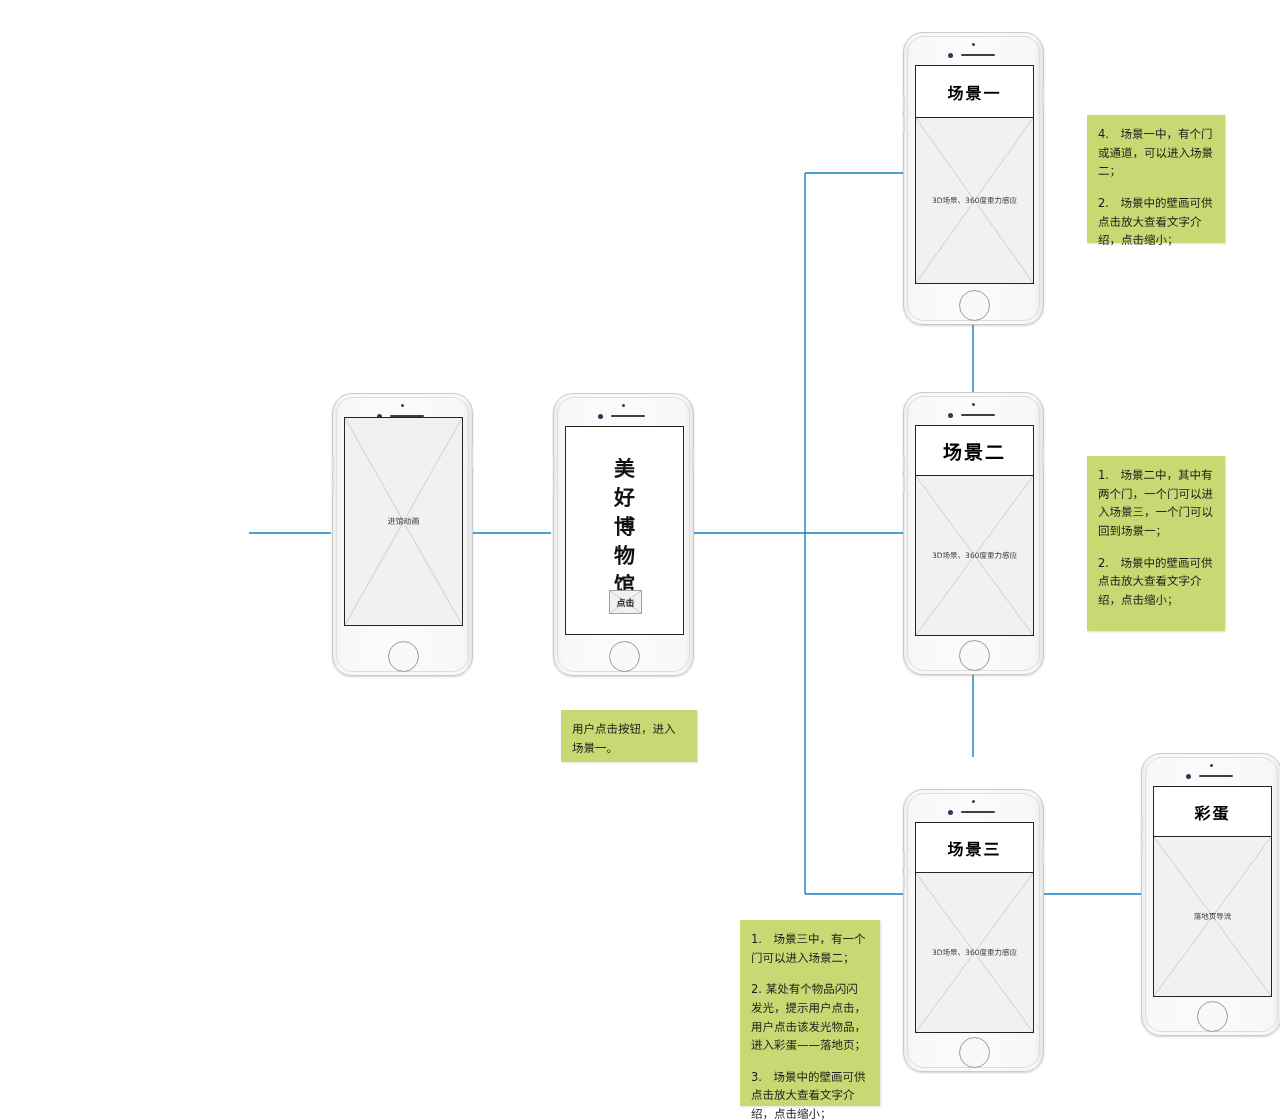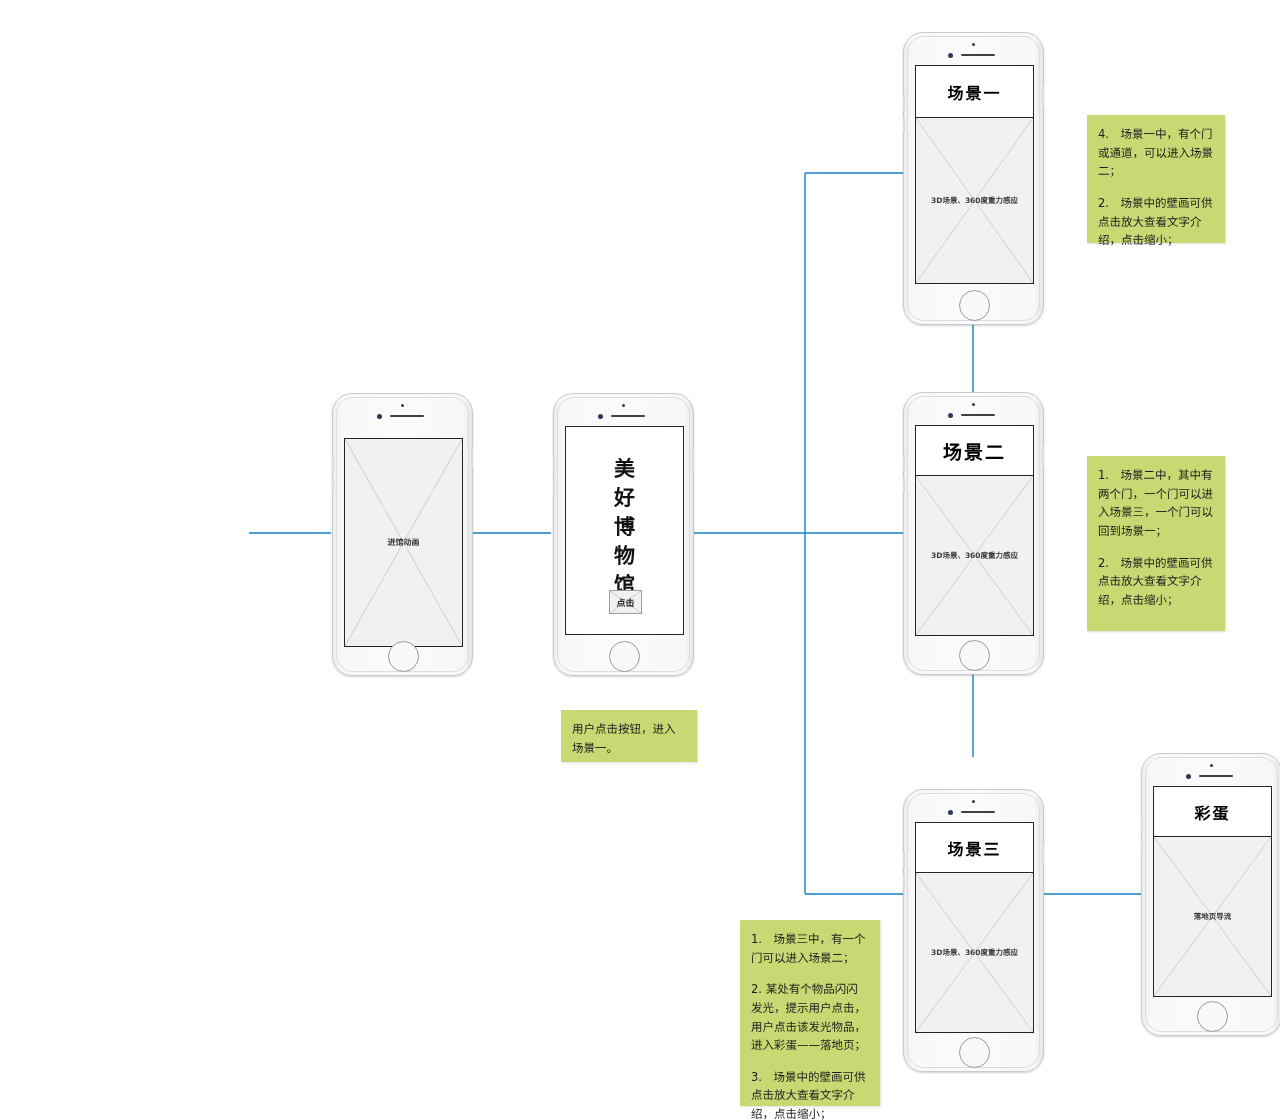--- a/index.html
+++ b/index.html
@@ -71,21 +71,20 @@
     letter-spacing:2px;
   }
   
   .ph-box{
     position:relative;
     box-sizing:border-box;
     background:#f1f1f1;
     border:1px solid #b4b4b4;
     display:flex;align-items:center;justify-content:center;
     overflow:hidden;
-    font-weight:bold;
   }
   .ph-box .x{position:absolute;left:0;top:0;width:100%;height:100%;}
   .ph-box .cap{
     position:relative;z-index:2;
     color:#3b3b3b;
     background:rgba(241,241,241,.0);
     text-align:center;
     line-height:1.2;
     padding:0 2px;
   }
@@ -164,21 +163,21 @@
 
 
   <div class="phone" style="left:332px;top:393px;width:141px;height:283px;">
     <div class="bezel-inner"></div>
     <div class="side-btn side-l1" style="top:62px;height:16px;"></div>
     <div class="side-btn side-l1" style="top:84px;height:16px;"></div>
     <div class="side-btn side-r1" style="top:52px;height:22px;"></div>
     <div class="camera-top" style="left:68px;top:10px;"></div>
     <div class="camera" style="left:44px;top:20px;"></div>
     <div class="earpiece" style="left:57px;top:21px;width:34px;"></div>
-    <div class="screen" style="left:11px;top:44px;width:119px;height:209px;padding:0;">
+    <div class="screen" style="left:11px;top:23px;width:119px;height:209px;padding:0;">
       <div class="ph-box" style="width:100%;height:100%;border:none;">
         <svg class="x" viewBox="0 0 100 100" preserveAspectRatio="none">
           <line x1="0" y1="0" x2="100" y2="100" stroke="#9b9b9b" stroke-width="0.4" vector-effect="non-scaling-stroke"></line>
           <line x1="100" y1="0" x2="0" y2="100" stroke="#9b9b9b" stroke-width="0.4" vector-effect="non-scaling-stroke"></line>
         </svg>
         <span class="cap" style="font-size:8px;">进馆动画</span>
       </div>
     </div>
     <div class="home-btn" style="left:55px;top:247px;width:29px;height:29px;"></div>
   </div>

